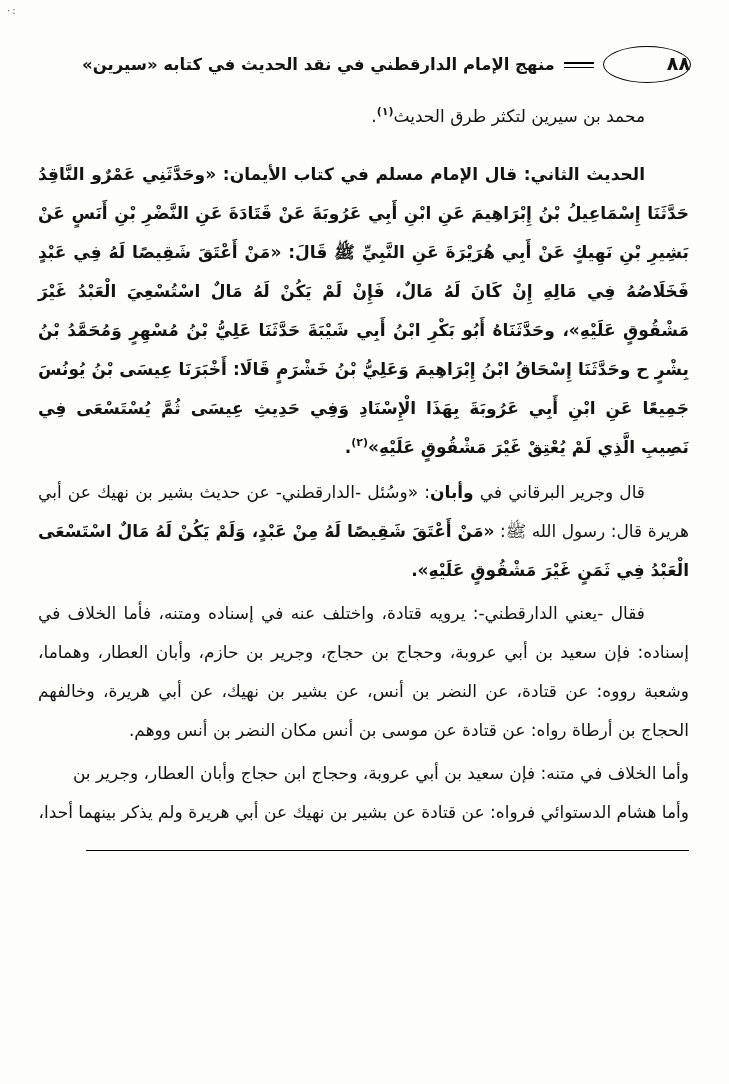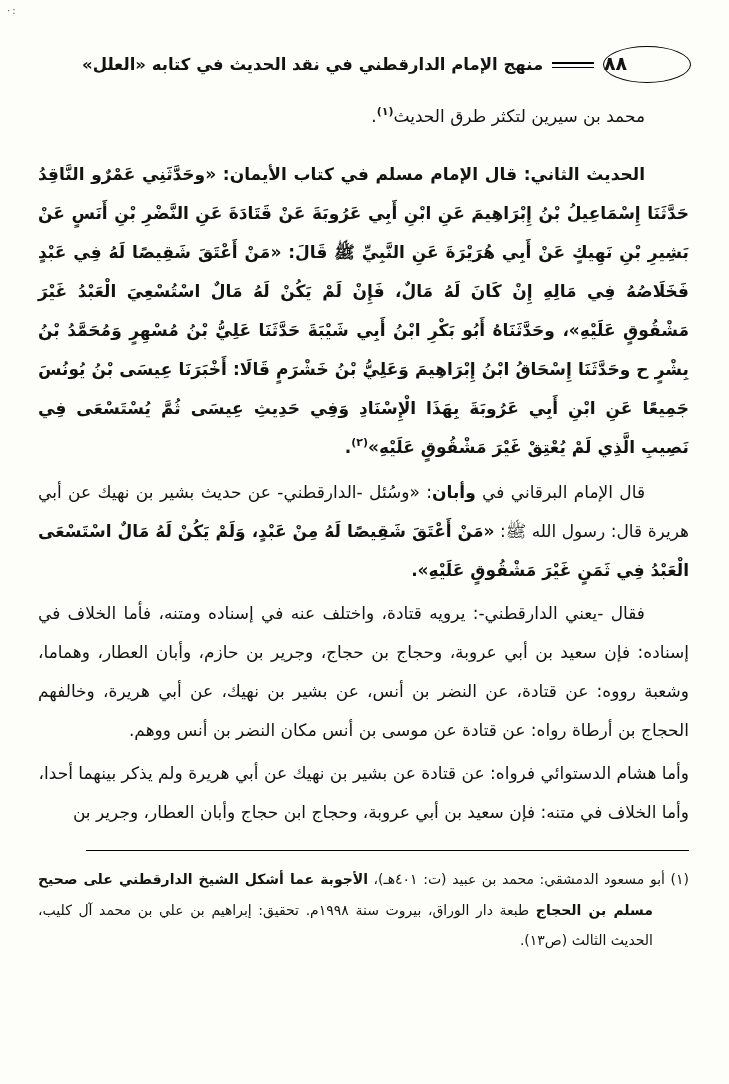--- a/index.html
+++ b/index.html
@@ -6,21 +6,21 @@
   html, body { width:729px; }
   body { background:#efefe9; font-family:"DejaVu Sans", sans-serif; }
   .page {
     width:729px; height:1084px; background:#fdfdfa; color:#131313;
     direction:rtl; position:relative; overflow:hidden;
   }
   .scan-artifact { position:absolute; top:5px; left:7px; direction:ltr; color:#5a5a5a; font-size:10px; letter-spacing:2px; }
   .header { display:flex; align-items:center; padding:46px 38px 0 82px; }
   .page-oval {
     width:88px; height:37px; border:1.6px solid #000; border-radius:50%;
-    display:flex; align-items:center; justify-content:flex-end; flex-shrink:0;
+    display:flex; align-items:center; justify-content:flex-start; flex-shrink:0;
   }
   .page-oval span { font-size:19px; font-weight:bold; line-height:1; padding-bottom:2px; }
   .header-rule { flex:1 1 auto; height:6px; border-top:2.6px solid #000; border-bottom:1.2px solid #000; margin:0 9px; }
   .header-title { font-size:16.5px; font-weight:bold; white-space:nowrap; }
   .body-text { padding:14px 40px 0 38px; font-size:17px; line-height:39px; text-align:justify; }
   .body-text p { text-indent:44px; margin-bottom:4px; }
   .body-text p.flush { text-indent:0; margin-bottom:0; }
   .body-text p.lead-gap { margin-bottom:17px; }
   .seg { font-weight:normal; }
   .bold { font-weight:bold; }
@@ -34,31 +34,30 @@
 
 <div class="page">
 
   <div class="scan-artifact">·:</div>
 
   <header class="header">
     <div class="page-oval">
       <span>٨٨</span>
     </div>
     <div class="header-rule"></div>
-    <h1 class="header-title">منهج الإمام الدارقطني في نقد الحديث في كتابه «العلل»</h1>
+    <h1 class="header-title">منهج الإمام الدارقطني في نقد الحديث في كتابه «سيرين»</h1>
   </header>
 
   <main class="body-text">
       <p class="lead-gap"><span class="seg">محمد بن سيرين لتكثر طرق الحديث</span><span class="fn-ref">(١)</span><span class="seg">.</span></p>
       <p><span class="seg bold">الحديث الثاني:</span><span class="seg bold"> قال الإمام مسلم في كتاب الأيمان: «وحَدَّثَنِي عَمْرٌو النَّاقِدُ حَدَّثَنَا إِسْمَاعِيلُ بْنُ إِبْرَاهِيمَ عَنِ ابْنِ أَبِي عَرُوبَةَ عَنْ قَتَادَةَ عَنِ النَّضْرِ بْنِ أَنَسٍ عَنْ بَشِيرِ بْنِ نَهِيكٍ عَنْ أَبِي هُرَيْرَةَ عَنِ النَّبِيِّ ﷺ قَالَ: «مَنْ أَعْتَقَ شَقِيصًا لَهُ فِي عَبْدٍ فَخَلَاصُهُ فِي مَالِهِ إِنْ كَانَ لَهُ مَالٌ، فَإِنْ لَمْ يَكُنْ لَهُ مَالٌ اسْتُسْعِيَ الْعَبْدُ غَيْرَ مَشْقُوقٍ عَلَيْهِ»، وحَدَّثَنَاهُ أَبُو بَكْرِ ابْنُ أَبِي شَيْبَةَ حَدَّثَنَا عَلِيُّ بْنُ مُسْهِرٍ وَمُحَمَّدُ بْنُ بِشْرٍ ح وحَدَّثَنَا إِسْحَاقُ ابْنُ إِبْرَاهِيمَ وَعَلِيُّ بْنُ خَشْرَمٍ قَالَا: أَخْبَرَنَا عِيسَى بْنُ يُونُسَ جَمِيعًا عَنِ ابْنِ أَبِي عَرُوبَةَ بِهَذَا الْإِسْنَادِ وَفِي حَدِيثِ عِيسَى ثُمَّ يُسْتَسْعَى فِي نَصِيبِ الَّذِي لَمْ يُعْتِقْ غَيْرَ مَشْقُوقٍ عَلَيْهِ»</span><span class="fn-ref">(٢)</span><span class="seg bold">.</span></p>
-      <p><span class="seg">قال الإمام البرقاني في </span><span class="seg bold">وأبان</span><span class="seg">: «وسُئل -الدارقطني- عن حديث بشير بن نهيك عن أبي هريرة قال: رسول الله ﷺ: </span><span class="seg bold">«مَنْ أَعْتَقَ شَقِيصًا لَهُ مِنْ عَبْدٍ، وَلَمْ يَكُنْ لَهُ مَالٌ اسْتَسْعَى الْعَبْدُ فِي ثَمَنٍ غَيْرَ مَشْقُوقٍ عَلَيْهِ».</span></p>
+      <p><span class="seg">قال وجرير البرقاني في </span><span class="seg bold">وأبان</span><span class="seg">: «وسُئل -الدارقطني- عن حديث بشير بن نهيك عن أبي هريرة قال: رسول الله ﷺ: </span><span class="seg bold">«مَنْ أَعْتَقَ شَقِيصًا لَهُ مِنْ عَبْدٍ، وَلَمْ يَكُنْ لَهُ مَالٌ اسْتَسْعَى الْعَبْدُ فِي ثَمَنٍ غَيْرَ مَشْقُوقٍ عَلَيْهِ».</span></p>
       <p><span class="seg">فقال -يعني الدارقطني-: يرويه قتادة، واختلف عنه في إسناده ومتنه، فأما الخلاف في إسناده: فإن سعيد بن أبي عروبة، وحجاج بن حجاج، وجرير بن حازم، وأبان العطار، وهماما، وشعبة رووه: عن قتادة، عن النضر بن أنس، عن بشير بن نهيك، عن أبي هريرة، وخالفهم الحجاج بن أرطاة رواه: عن قتادة عن موسى بن أنس مكان النضر بن أنس ووهم.</span></p>
+      <p class="flush"><span class="seg">وأما الخلاف في متنه: فإن سعيد بن أبي عروبة، وحجاج ابن حجاج وأبان العطار، وجرير بن</span></p>
       <p class="flush"><span class="seg">وأما هشام الدستوائي فرواه: عن قتادة عن بشير بن نهيك عن أبي هريرة ولم يذكر بينهما أحدا،</span></p>
-      <p class="flush"><span class="seg">وأما الخلاف في متنه: فإن سعيد بن أبي عروبة، وحجاج ابن حجاج وأبان العطار، وجرير بن</span></p>
     </main>
 
   <div class="fn-sep"></div>
 
   <section class="footnotes">
-      <p class="fn"><span class="fn-marker">(١) </span><span class="seg">أبو مسعود الدمشقي: محمد بن عبيد (ت: ٤٠١هـ)، </span><span class="seg bold">الأجوبة عما أشكل الشيخ الدارقطني على صحيح مسلم بن الحجاج</span><span class="seg"> طبعة دار الوراق، بيروت سنة ١٩٩٨م. تحقيق: إبراهيم بن علي بن محمد آل كليب، الحديث الثالث (ص١٣).</span></p>
     </section>
 
 </div>
 
 </body></html>

